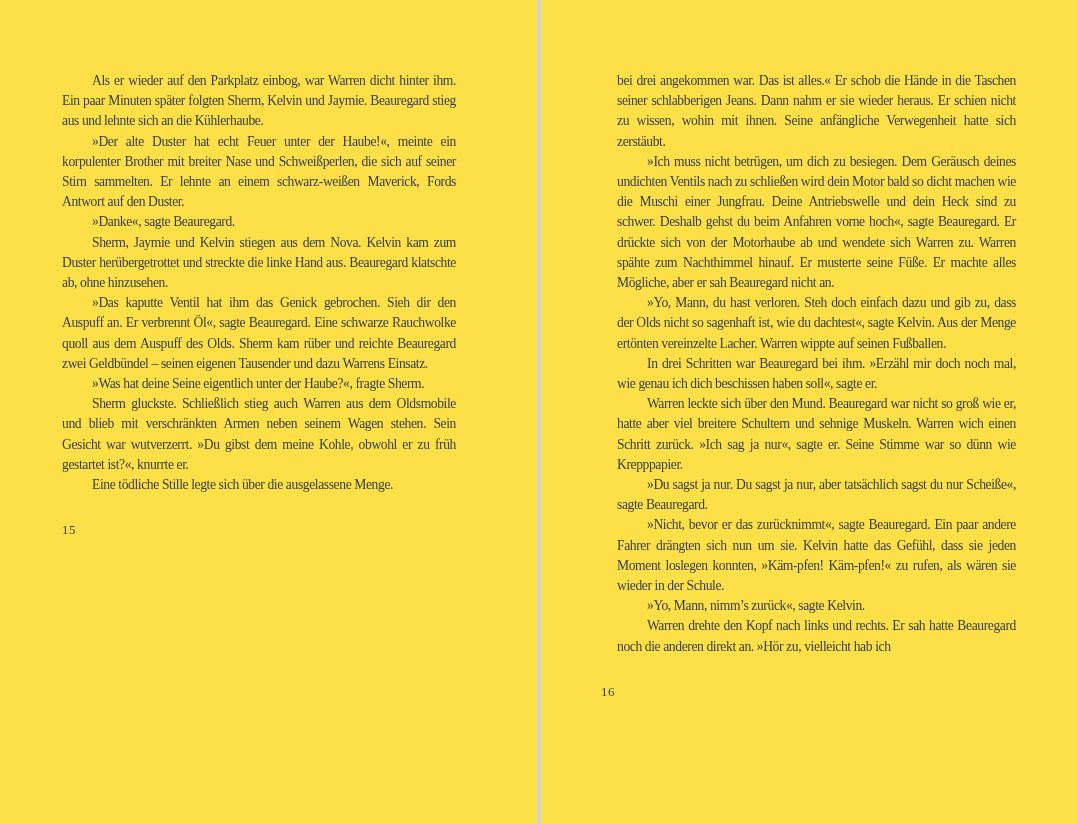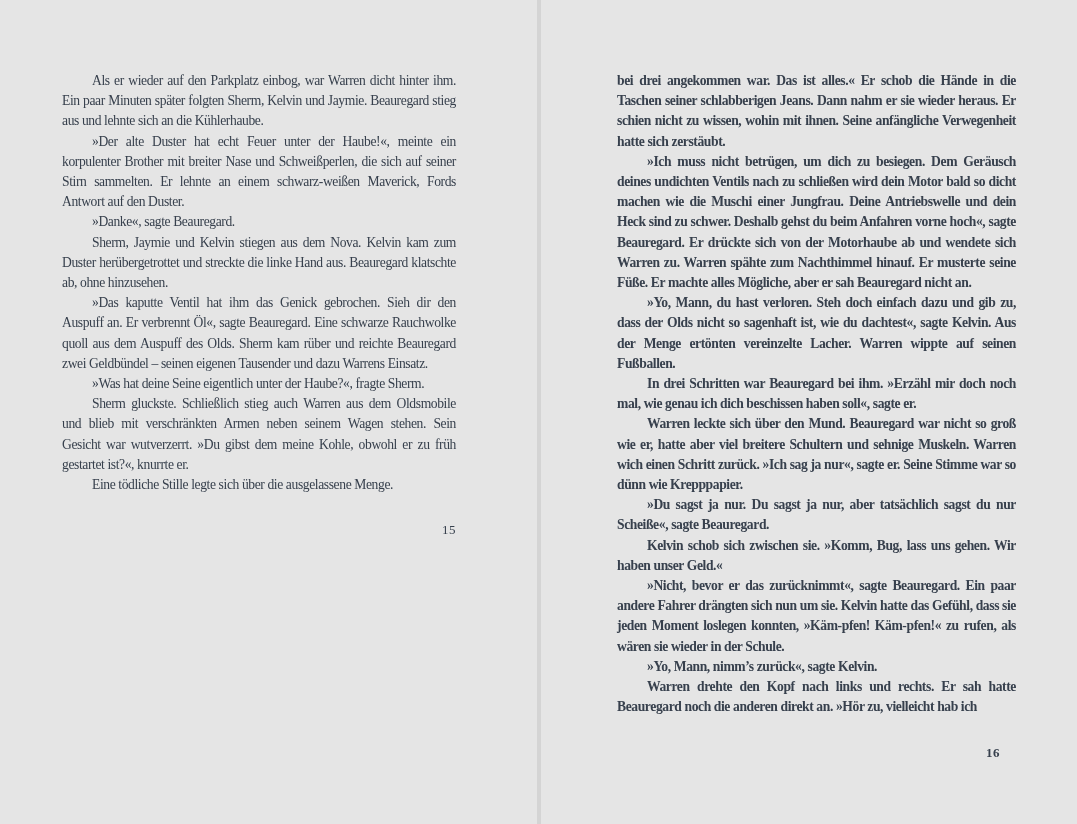--- a/index.html
+++ b/index.html
@@ -7,52 +7,52 @@
     padding: 0;
     width: 1077px;
     height: 824px;
     overflow: hidden;
     background: #ffffff;
   }
   .spread {
     position: relative;
     width: 1077px;
     height: 824px;
-    background: #e5e5e5;
+    background: #fde047;
     font-family: "Liberation Serif", "DejaVu Serif", serif;
   }
   .gutter {
     position: absolute;
     top: 0;
     left: 537px;
     width: 4px;
     height: 824px;
     background: #d4d4d4;
   }
   .page {
     position: absolute;
     top: 71px;
   }
   .page.left  { left: 62px;  width: 394px; }
-  .page.right { left: 617px; width: 399px; font-weight: bold; }
+  .page.right { left: 617px; width: 399px; }
   .para {
     margin: 0;
     padding: 0;
     text-align: justify;
     font-size: 13.6px;
     line-height: 20.2px;
     letter-spacing: -0.4px;
     color: #37404d;
     hyphens: auto;
     -webkit-hyphens: auto;
   }
   .para.indent { text-indent: 30px; }
   .pagenum {
     margin-top: 27px;
-    text-align: right;
+    text-align: left;
     font-size: 13px;
     letter-spacing: 0.5px;
     color: #37404d;
   }
   .page.right .pagenum { transform: translateX(-16px); }
 </style>
 </head>
 <body>
 
 <div class="spread">
@@ -74,21 +74,20 @@
   <div class="gutter"></div>
 
   <div class="page right">
     <div class="page-text">
         <p class="para" lang="de">bei drei angekommen war. Das ist alles.« Er schob die Hände in die Taschen seiner schlabberigen Jeans. Dann nahm er sie wieder heraus. Er schien nicht zu wissen, wohin mit ihnen. Seine anfängliche Verwegenheit hatte sich zerstäubt.</p>
         <p class="para indent" lang="de">»Ich muss nicht betrügen, um dich zu besiegen. Dem Geräusch deines undichten Ventils nach zu schließen wird dein Motor bald so dicht machen wie die Muschi einer Jungfrau. Deine Antriebswelle und dein Heck sind zu schwer. Deshalb gehst du beim Anfahren vorne hoch«, sagte Beauregard. Er drückte sich von der Motorhaube ab und wendete sich Warren zu. Warren spähte zum Nachthimmel hinauf. Er musterte seine Füße. Er machte alles Mögliche, aber er sah Beauregard nicht an.</p>
         <p class="para indent" lang="de">»Yo, Mann, du hast verloren. Steh doch einfach dazu und gib zu, dass der Olds nicht so sagenhaft ist, wie du dachtest«, sagte Kelvin. Aus der Menge ertönten vereinzelte Lacher. Warren wippte auf seinen Fußballen.</p>
         <p class="para indent" lang="de">In drei Schritten war Beauregard bei ihm. »Erzähl mir doch noch mal, wie genau ich dich beschissen haben soll«, sagte er.</p>
         <p class="para indent" lang="de">Warren leckte sich über den Mund. Beauregard war nicht so groß wie er, hatte aber viel breitere Schultern und sehnige Muskeln. Warren wich einen Schritt zurück. »Ich sag ja nur«, sagte er. Seine Stimme war so dünn wie Krepppapier.</p>
         <p class="para indent" lang="de">»Du sagst ja nur. Du sagst ja nur, aber tatsächlich sagst du nur Scheiße«, sagte Beauregard.</p>
-        <p class="para indent" lang="de">Kelvin schob sich zwischen sie. »Komm, Bug, lass uns gehen. Wir haben unser Geld.«</p>
         <p class="para indent" lang="de">»Nicht, bevor er das zurücknimmt«, sagte Beauregard. Ein paar andere Fahrer drängten sich nun um sie. Kelvin hatte das Gefühl, dass sie jeden Moment loslegen konnten, »Käm-pfen! Käm-pfen!« zu rufen, als wären sie wieder in der Schule.</p>
         <p class="para indent" lang="de">»Yo, Mann, nimm’s zurück«, sagte Kelvin.</p>
         <p class="para indent" lang="de">Warren drehte den Kopf nach links und rechts. Er sah hatte Beauregard noch die anderen direkt an. »Hör zu, vielleicht hab ich</p>
       </div>
     <div class="pagenum">16</div>
   </div>
 
 </div>
 
 </body></html>

